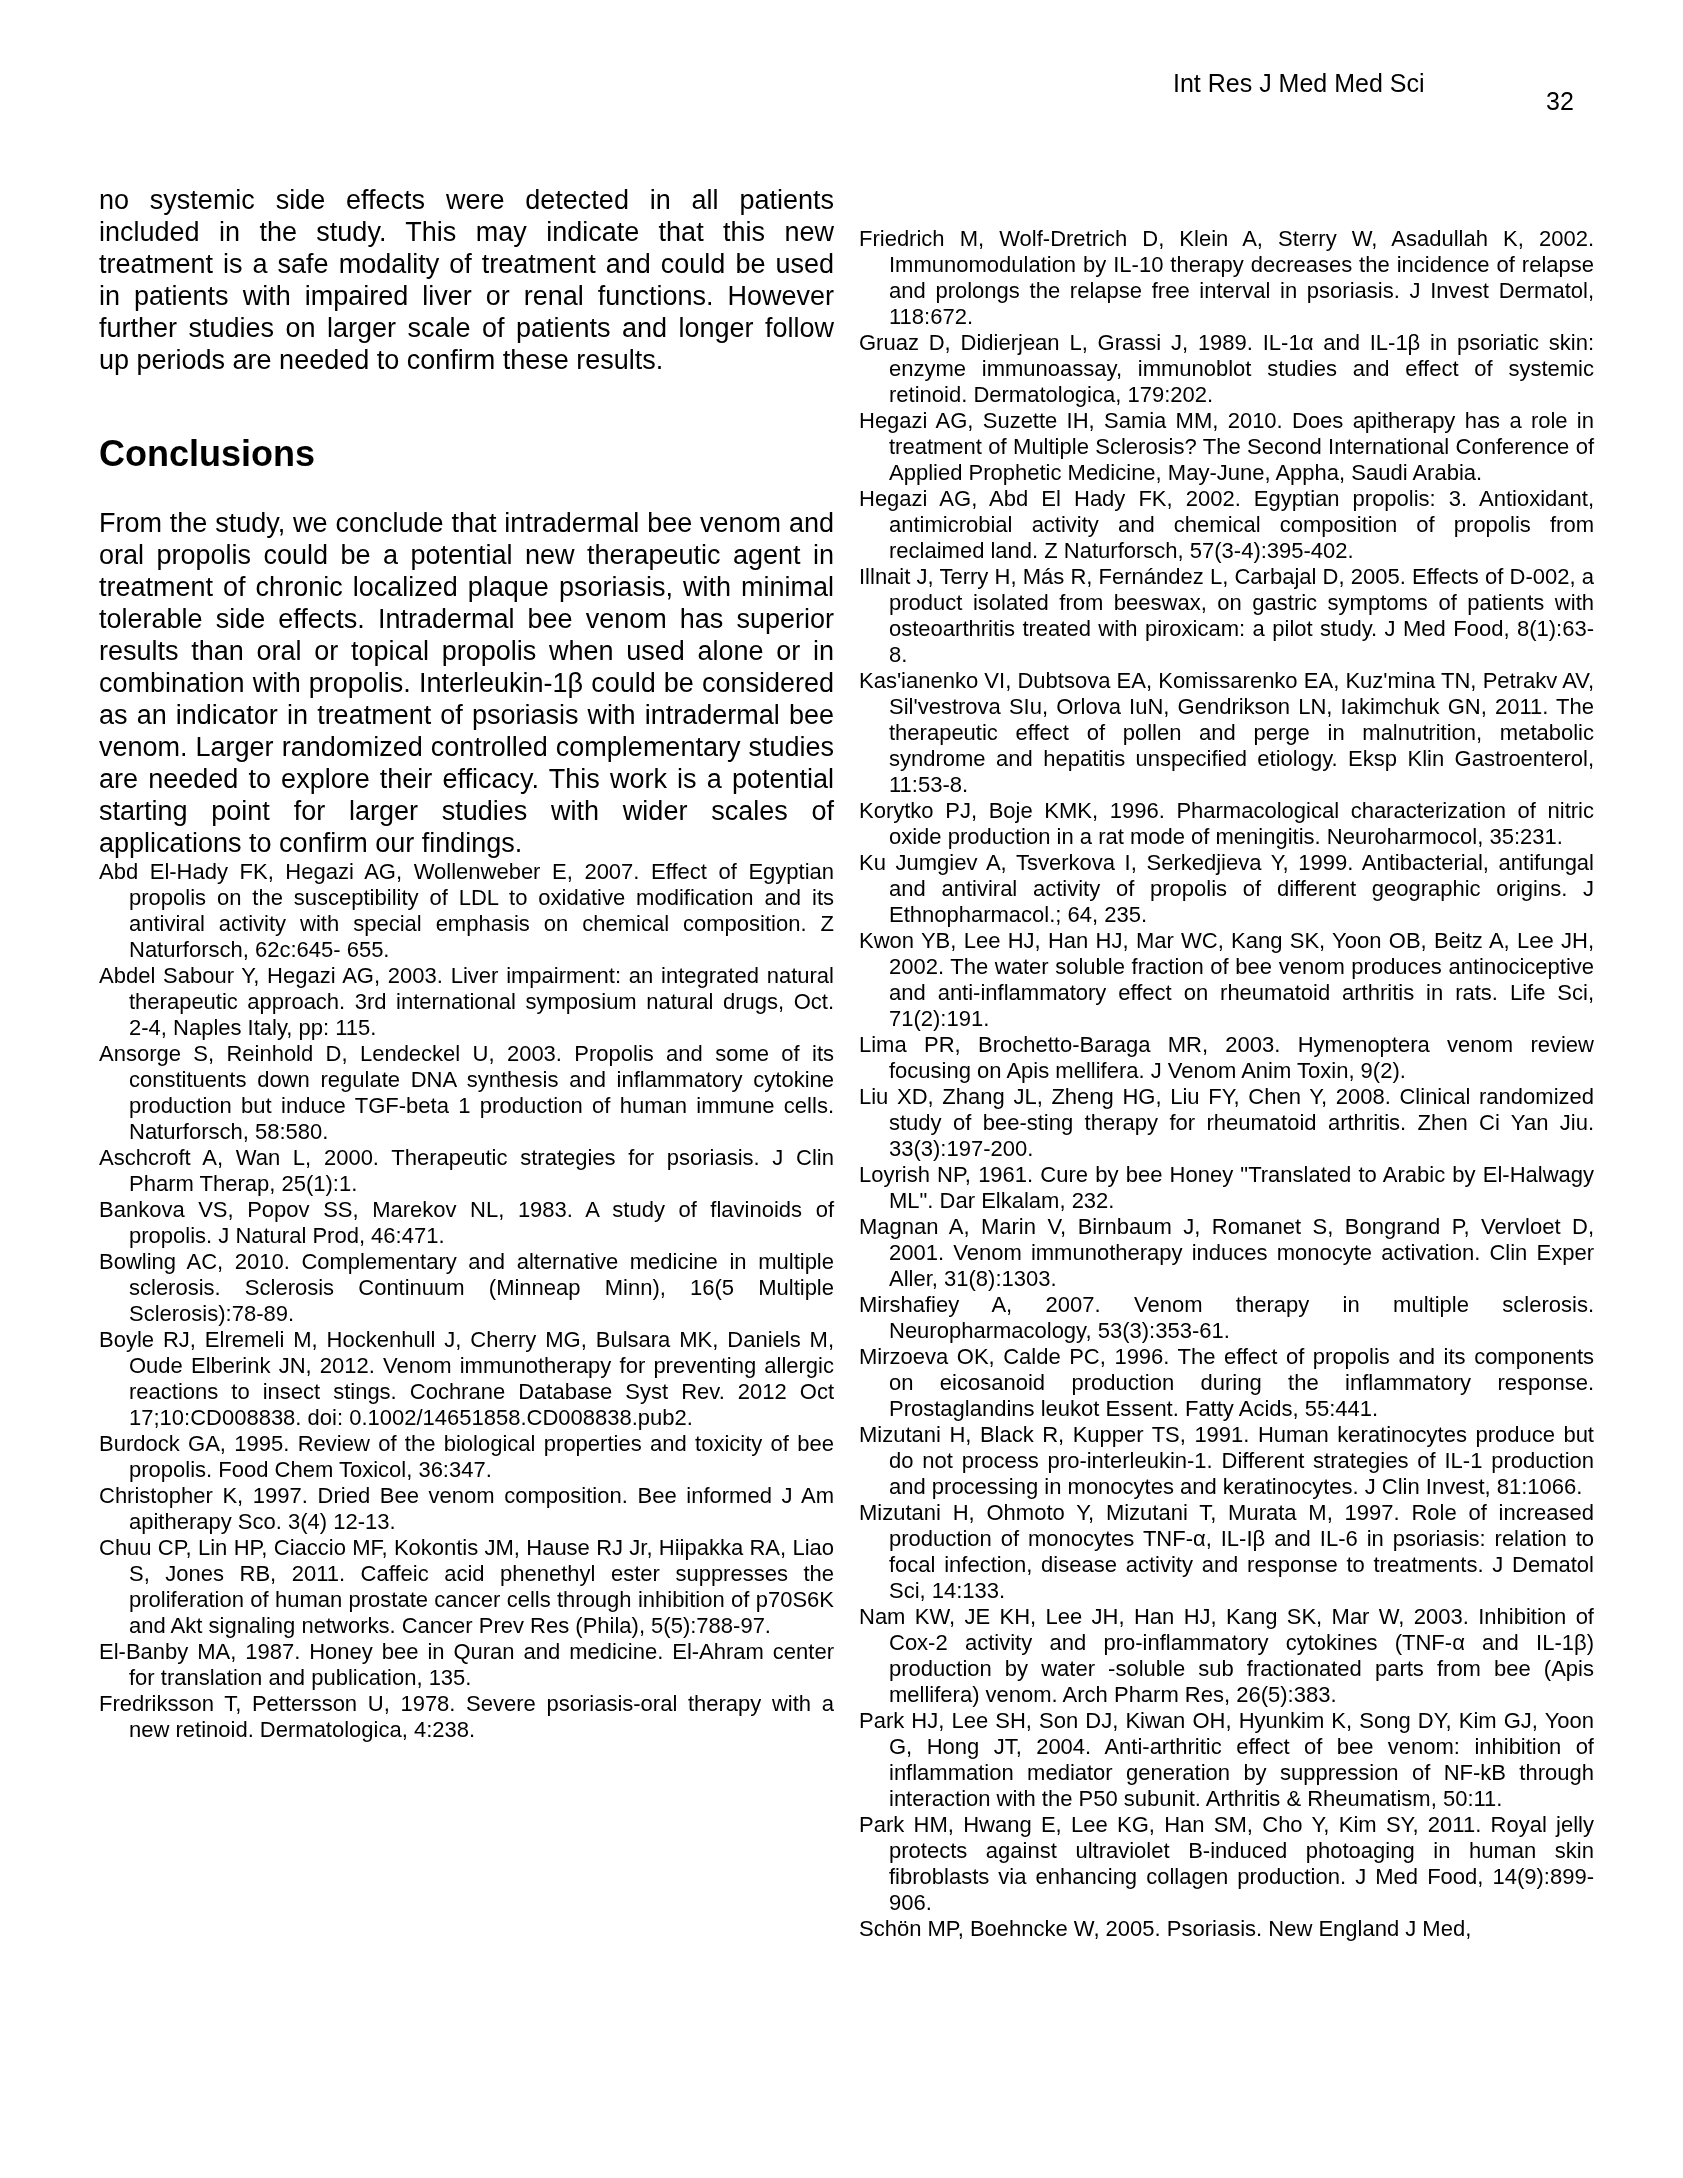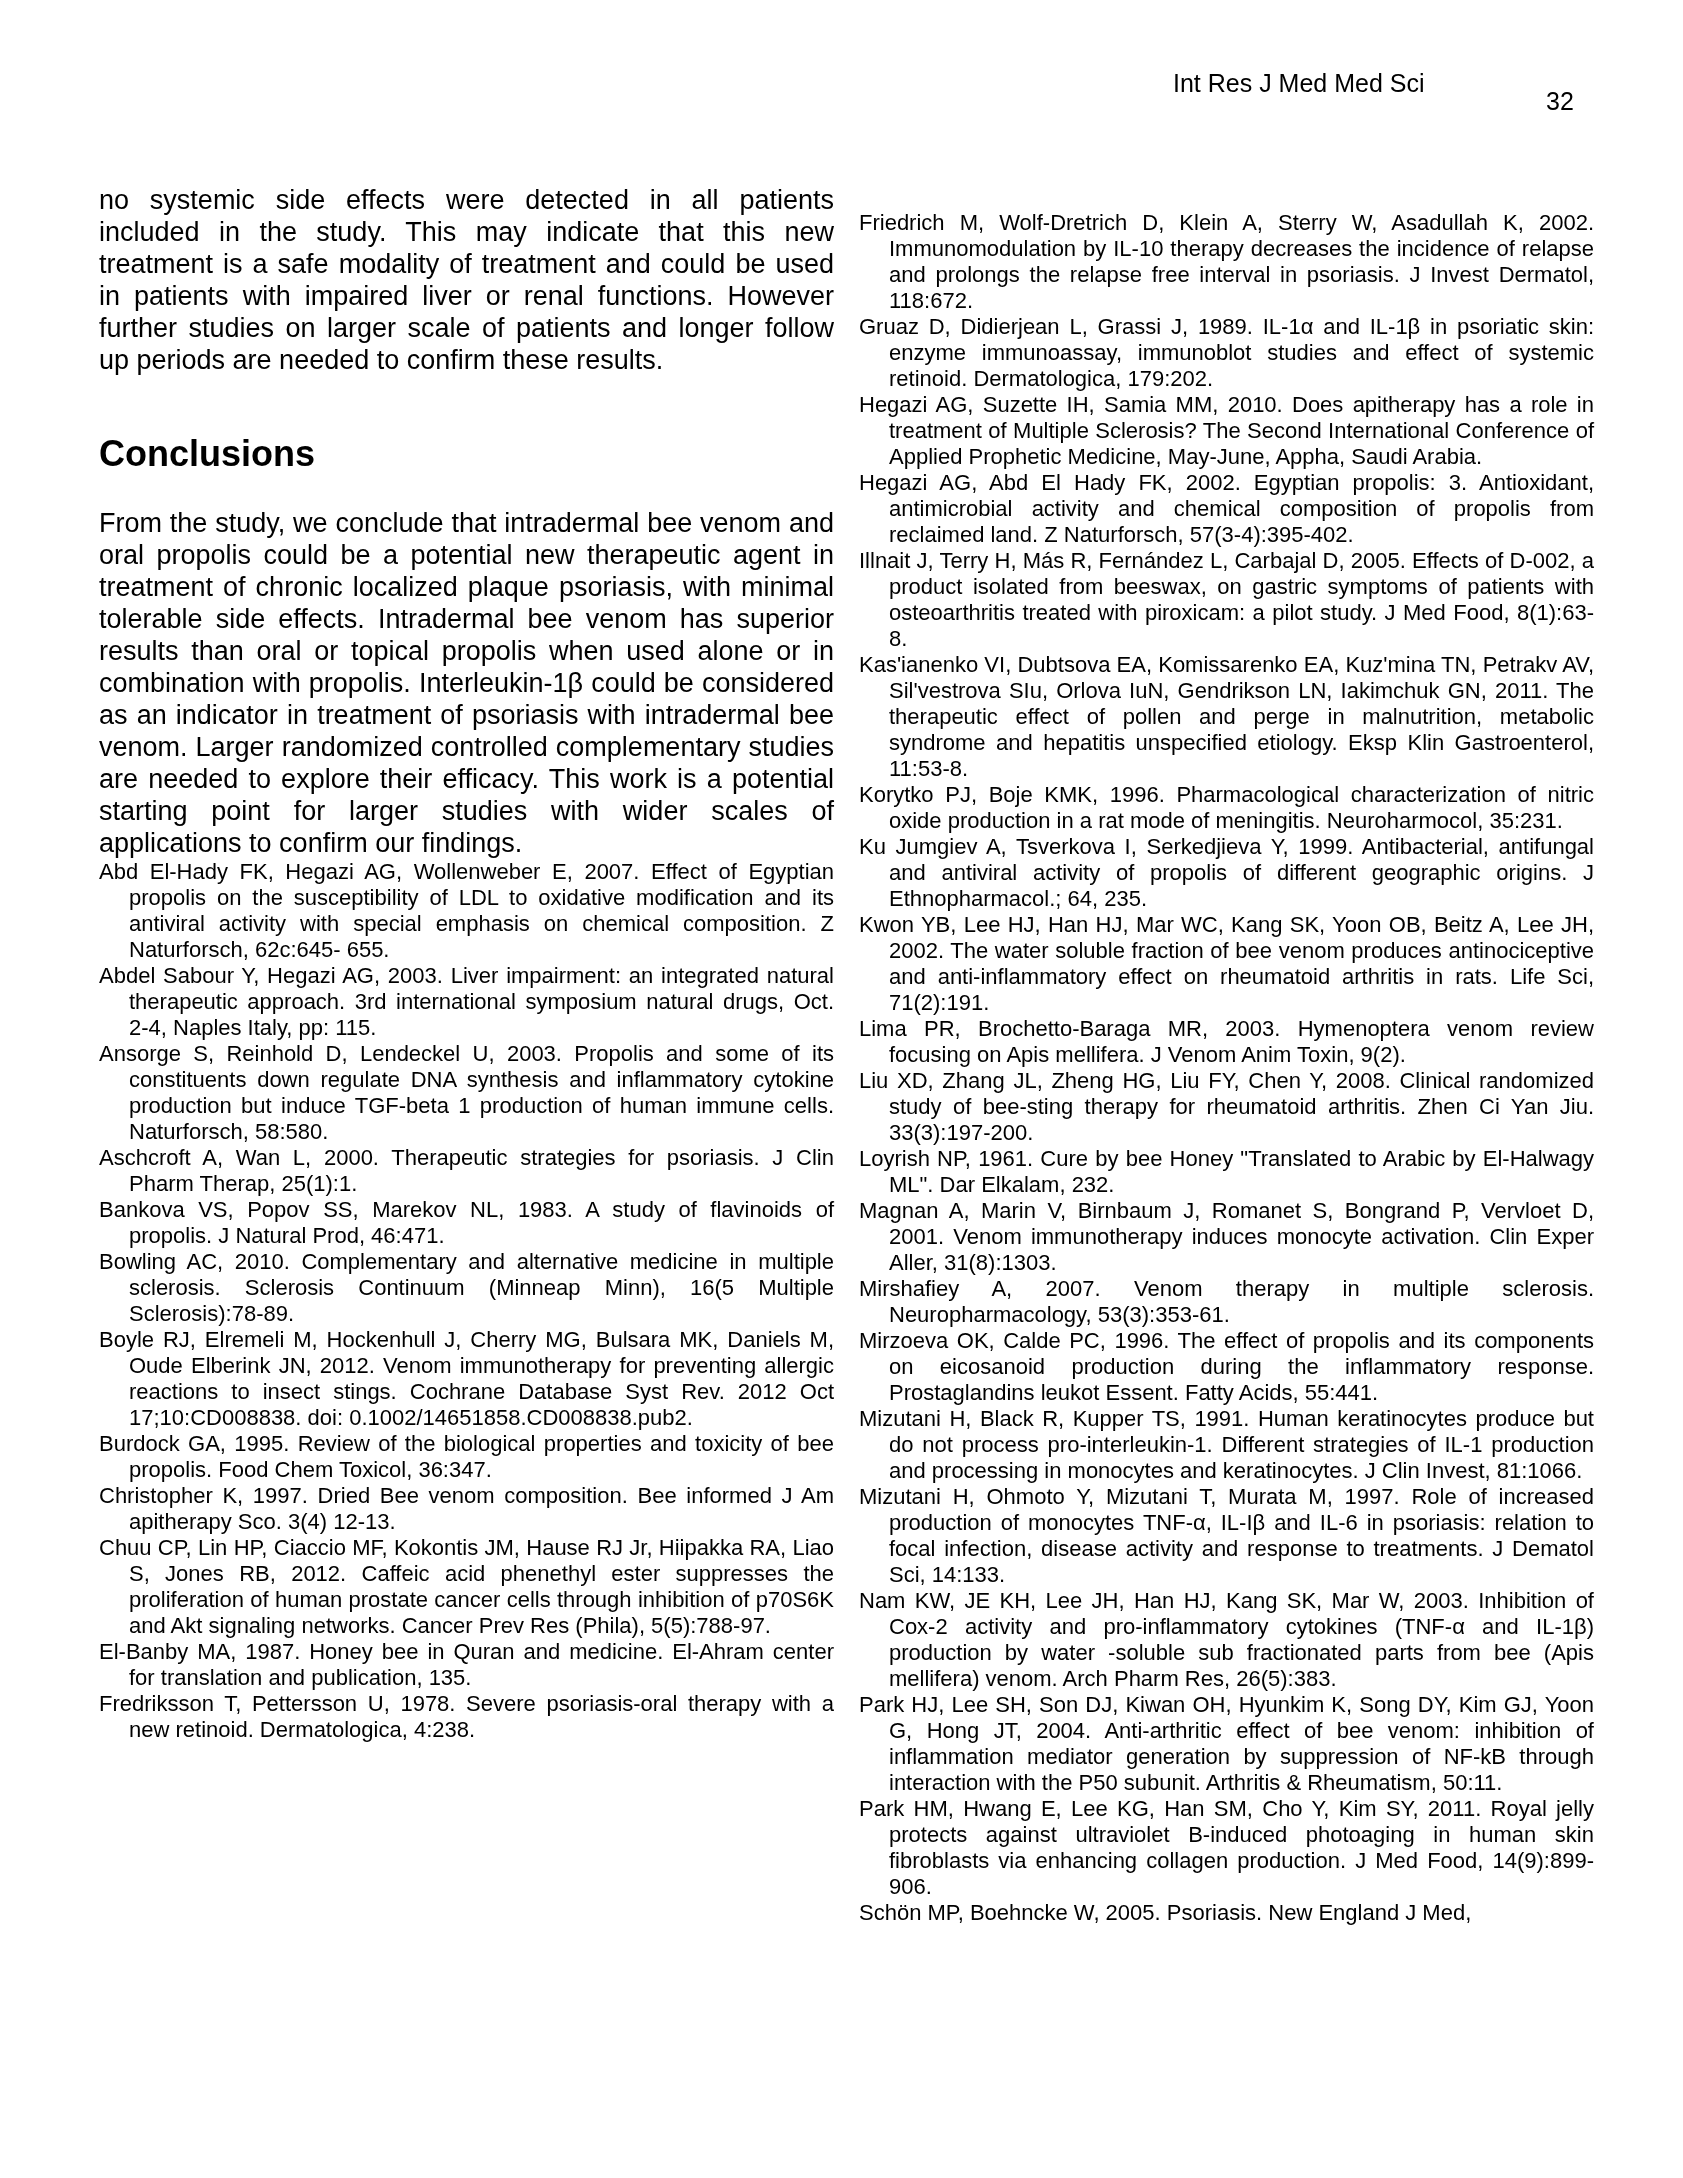--- a/index.html
+++ b/index.html
@@ -39,21 +39,21 @@
   .col {
     position: absolute;
     width: 735px;
   }
   .col-left {
     left: 99px;
     top: 184px;
   }
   .col-right {
     left: 859px;
-    top: 210px;
+    top: 226px;
   }
   .body-text {
     font-size: 27px;
     line-height: 32px;
     text-align: justify;
     margin: 0;
   }
   .section-heading {
     font-size: 36px;
     font-weight: bold;
@@ -99,21 +99,21 @@
     <div class="refs-list">
         <p class="ref">Abd El-Hady FK, Hegazi AG, Wollenweber E, 2007. Effect of Egyptian propolis on the susceptibility of LDL to oxidative modification and its antiviral activity with special emphasis on chemical composition. Z Naturforsch, 62c:645- 655.</p>
         <p class="ref">Abdel Sabour Y, Hegazi AG, 2003. Liver impairment: an integrated natural therapeutic approach. 3rd international symposium natural drugs, Oct. 2-4, Naples Italy, pp: 115.</p>
         <p class="ref">Ansorge S, Reinhold D, Lendeckel U, 2003. Propolis and some of its constituents down regulate DNA synthesis and inflammatory cytokine production but induce TGF-beta 1 production of human immune cells. Naturforsch, 58:580.</p>
         <p class="ref">Aschcroft A, Wan L, 2000. Therapeutic strategies for psoriasis. J Clin Pharm Therap, 25(1):1.</p>
         <p class="ref">Bankova VS, Popov SS, Marekov NL, 1983. A study of flavinoids of propolis. J Natural Prod, 46:471.</p>
         <p class="ref">Bowling AC, 2010. Complementary and alternative medicine in multiple sclerosis. Sclerosis Continuum (Minneap Minn), 16(5 Multiple Sclerosis):78-89.</p>
         <p class="ref">Boyle RJ, Elremeli M, Hockenhull J, Cherry MG, Bulsara MK, Daniels M, Oude Elberink JN,  2012. Venom immunotherapy for preventing allergic reactions to insect stings. Cochrane Database Syst Rev. 2012 Oct 17;10:CD008838. doi: 0.1002/14651858.CD008838.pub2.</p>
         <p class="ref">Burdock GA, 1995. Review of the biological properties and toxicity of bee propolis. Food Chem Toxicol, 36:347.</p>
         <p class="ref">Christopher K, 1997. Dried Bee venom composition. Bee informed J Am apitherapy Sco. 3(4) 12-13.</p>
-        <p class="ref">Chuu CP, Lin HP, Ciaccio MF, Kokontis JM, Hause RJ Jr,  Hiipakka RA, Liao S, Jones RB, 2012. Caffeic acid phenethyl ester suppresses the proliferation of human prostate cancer cells through inhibition of p70S6K and Akt signaling networks. Cancer Prev Res (Phila), 5(5):788-97.</p>
+        <p class="ref">Chuu CP, Lin HP, Ciaccio MF, Kokontis JM, Hause RJ Jr,  Hiipakka RA, Liao S, Jones RB, 2011. Caffeic acid phenethyl ester suppresses the proliferation of human prostate cancer cells through inhibition of p70S6K and Akt signaling networks. Cancer Prev Res (Phila), 5(5):788-97.</p>
         <p class="ref">El-Banby MA, 1987. Honey bee in Quran and medicine. El-Ahram center for translation and publication, 135.</p>
         <p class="ref">Fredriksson T, Pettersson U, 1978. Severe psoriasis-oral therapy with a new retinoid. Dermatologica, 4:238.</p>
       </div>
   </div>
 
   <div class="col col-right">
     <div class="refs-list">
         <p class="ref">Friedrich M, Wolf-Dretrich D, Klein A, Sterry W, Asadullah K, 2002. Immunomodulation by IL-10 therapy decreases the incidence of relapse and prolongs the relapse free interval in psoriasis. J Invest Dermatol, 118:672.</p>
         <p class="ref">Gruaz D, Didierjean L, Grassi J, 1989. IL-1α and IL-1β in psoriatic skin: enzyme immunoassay, immunoblot studies and effect of systemic retinoid. Dermatologica, 179:202.</p>
         <p class="ref">Hegazi AG, Suzette IH, Samia MM,  2010. Does apitherapy has a role in treatment of Multiple Sclerosis? The Second International Conference of Applied Prophetic Medicine, May-June, Appha, Saudi Arabia.</p>

